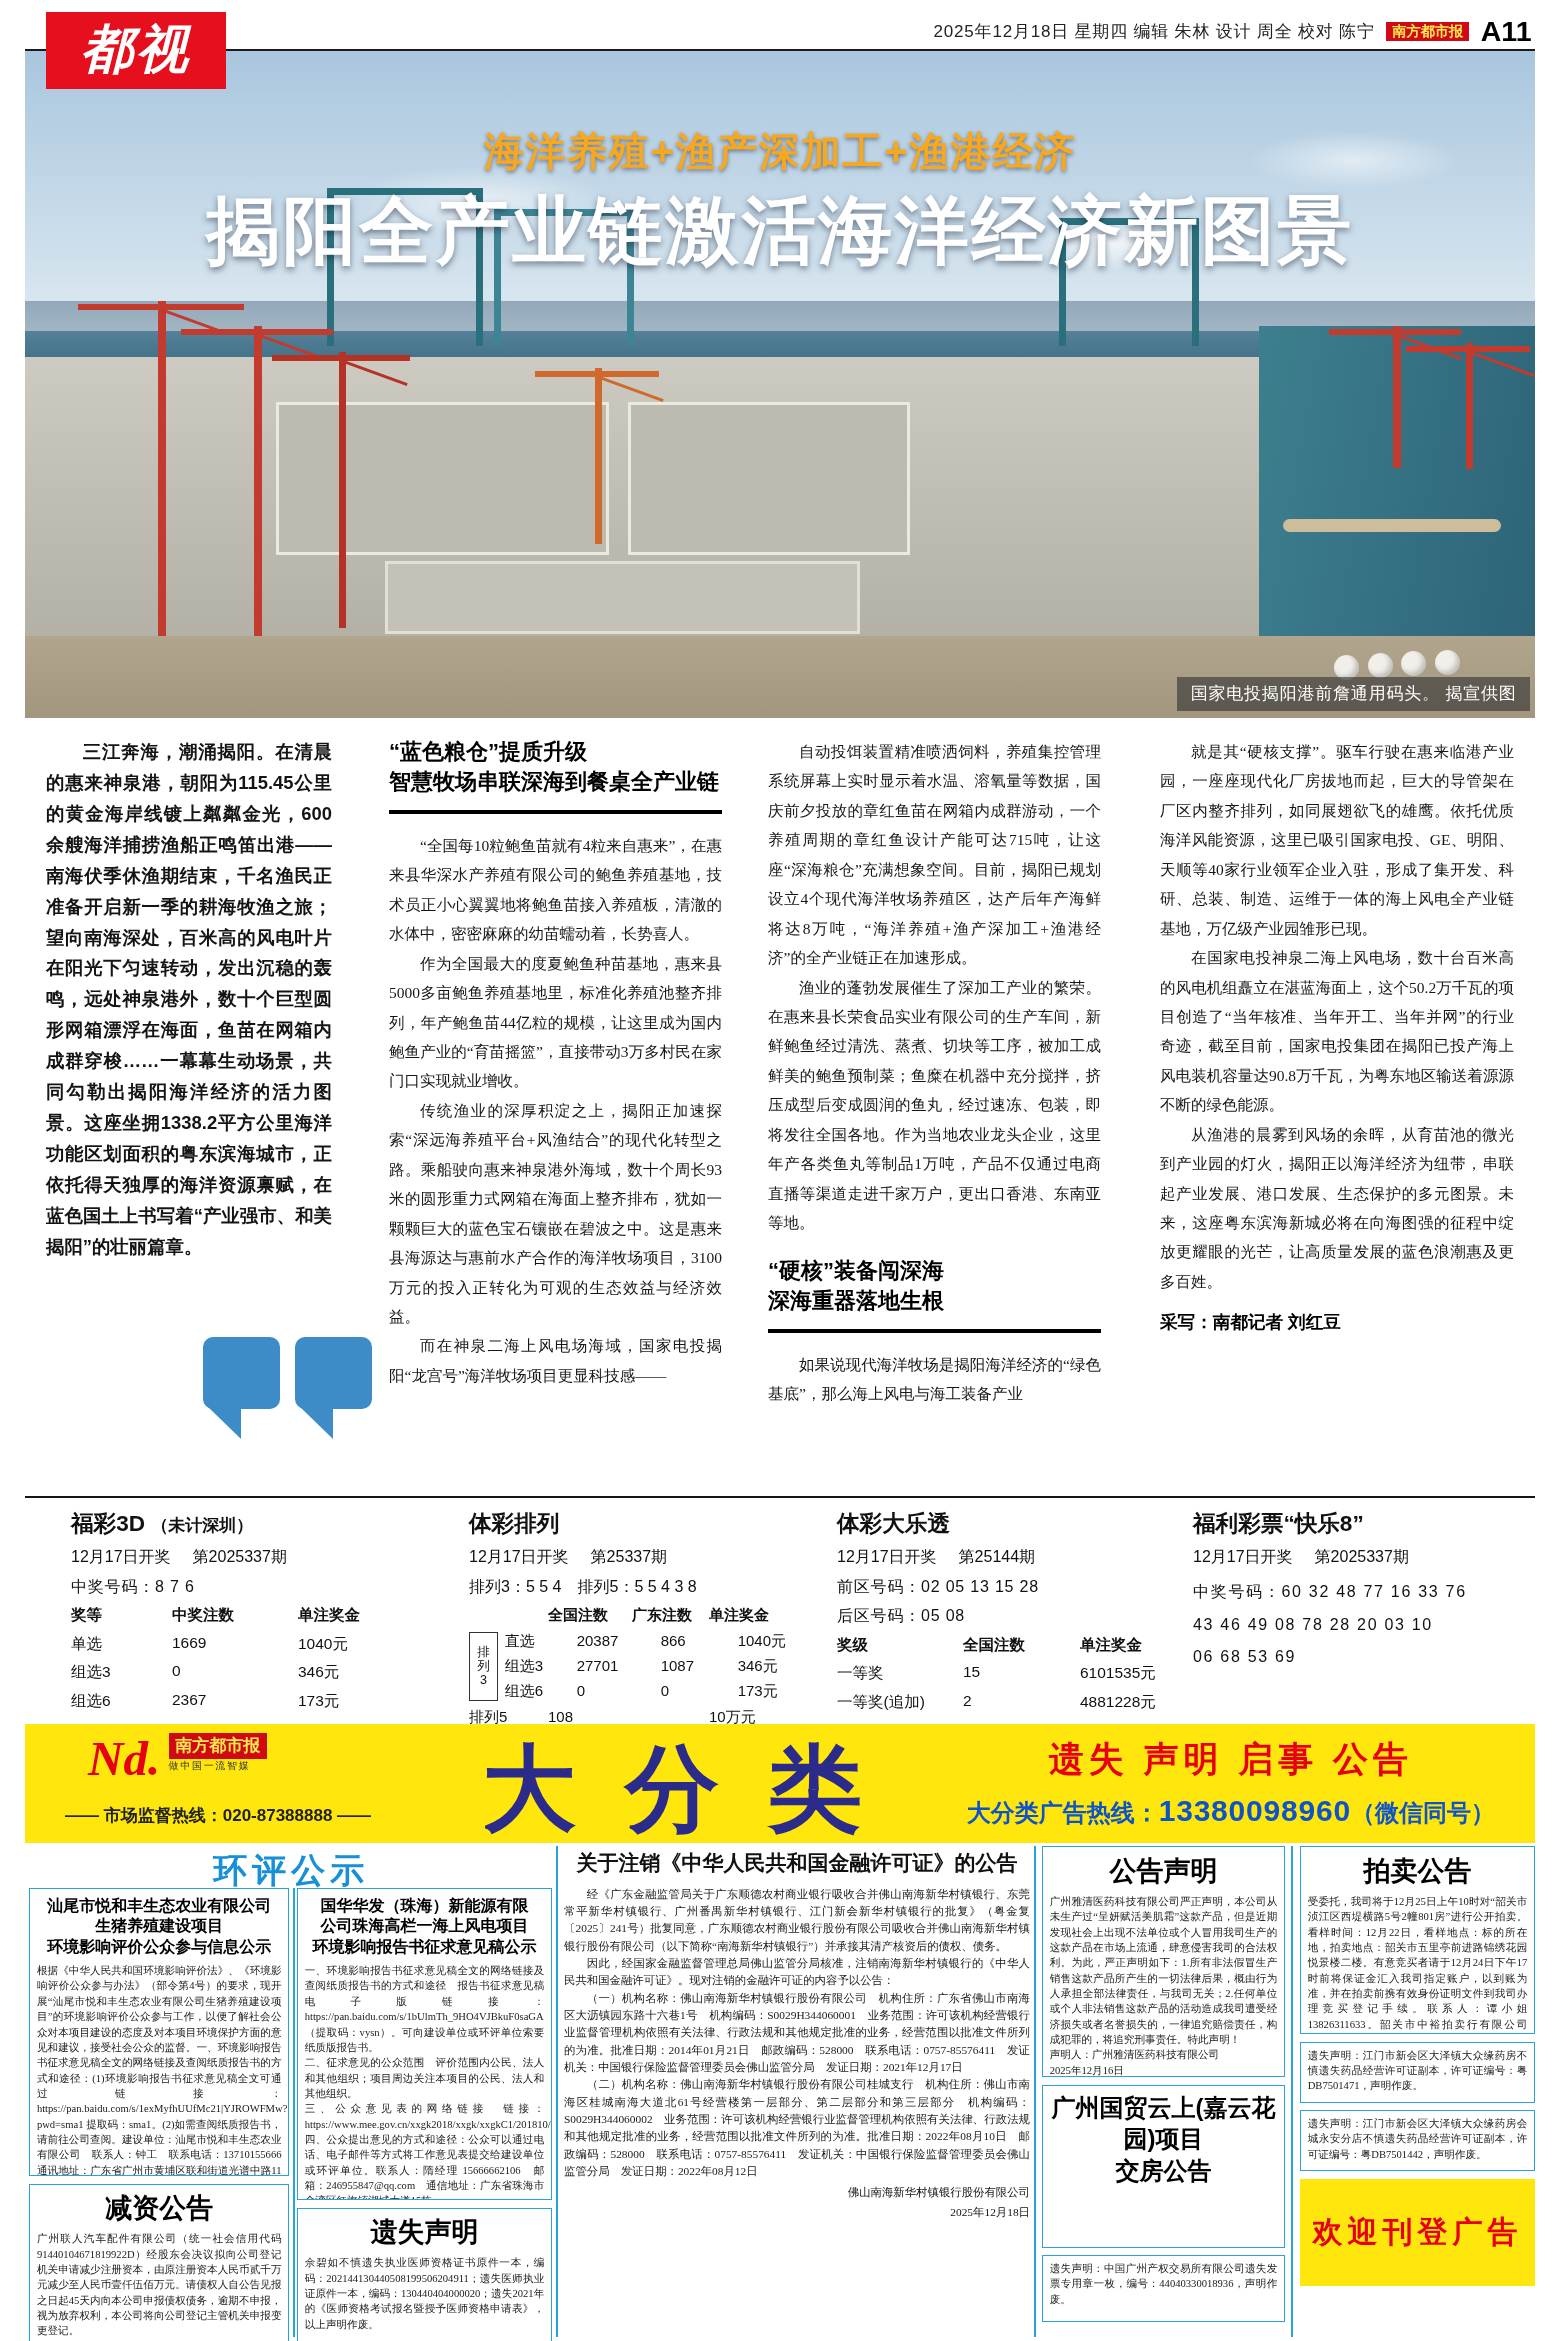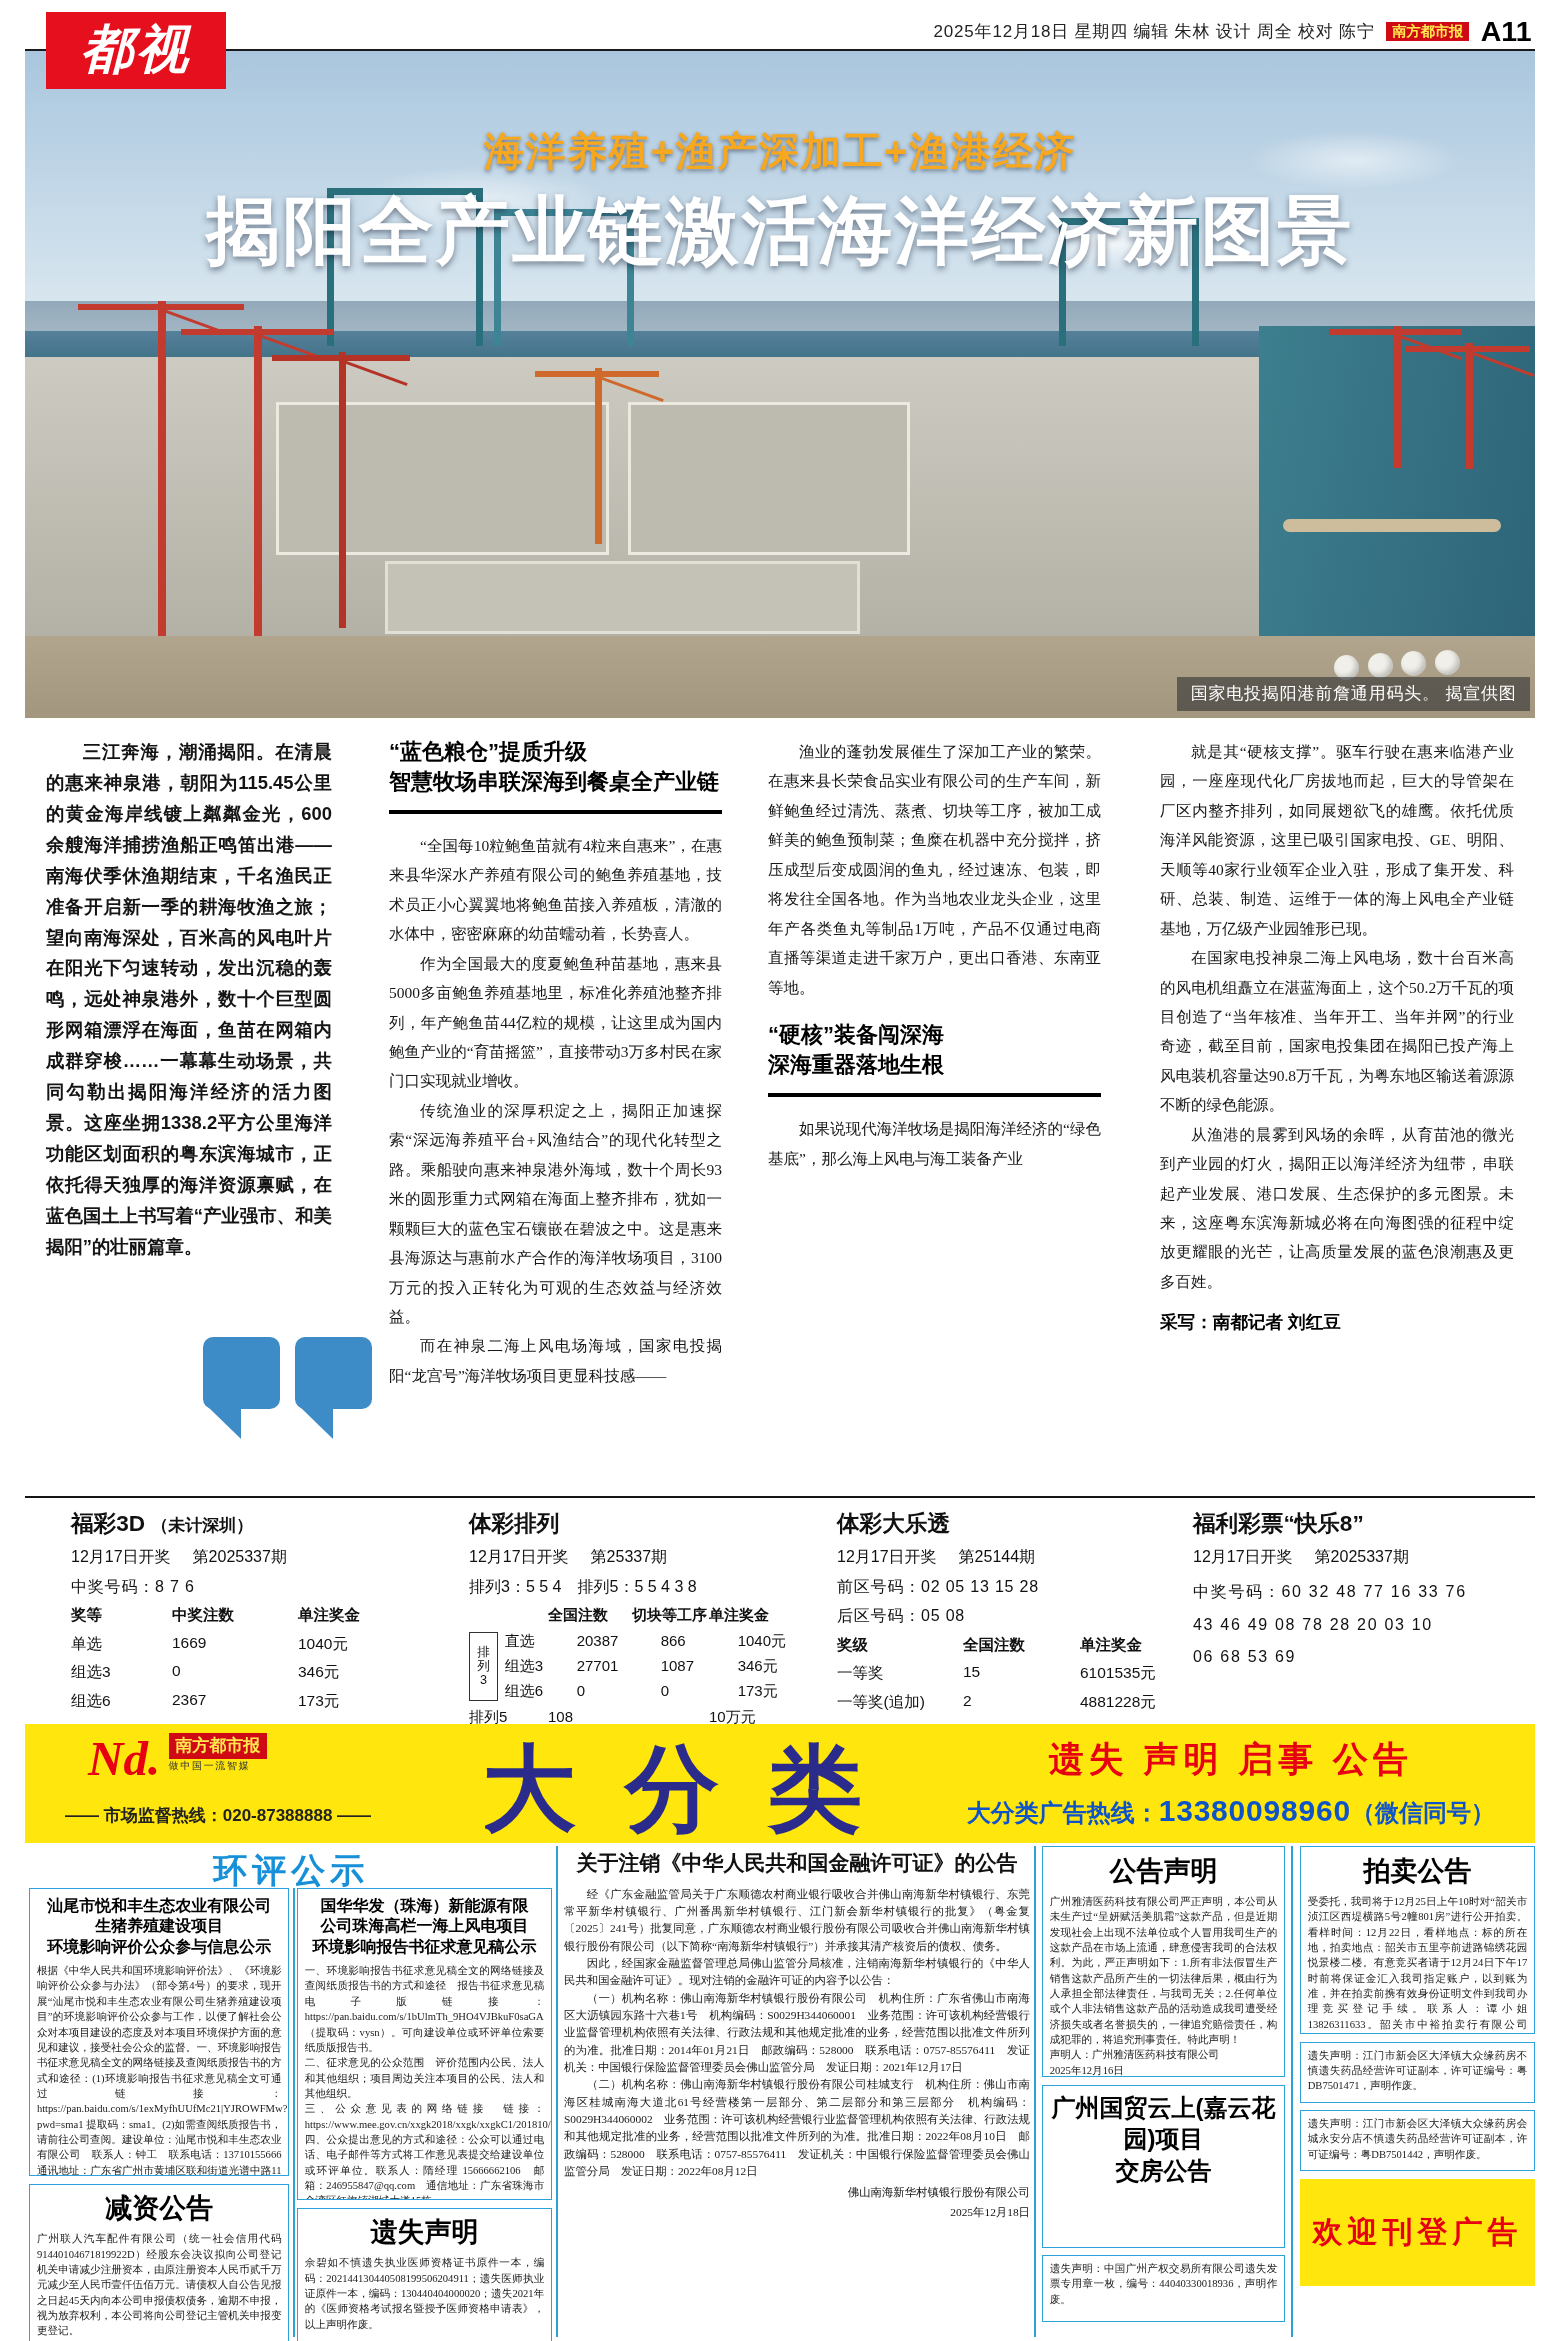--- a/index.html
+++ b/index.html
@@ -198,20 +198,21 @@
   <div class="col body" id="col2">
     <h3 class="subhead">“蓝色粮仓”提质升级</h3>
     <h3 class="subhead">智慧牧场串联深海到餐桌全产业链</h3>
     <div class="subrule"></div>
     <p>“全国每10粒鲍鱼苗就有4粒来自惠来”，在惠来县华深水产养殖有限公司的鲍鱼养殖基地，技术员正小心翼翼地将鲍鱼苗接入养殖板，清澈的水体中，密密麻麻的幼苗蠕动着，长势喜人。</p>
     <p>作为全国最大的度夏鲍鱼种苗基地，惠来县5000多亩鲍鱼养殖基地里，标准化养殖池整齐排列，年产鲍鱼苗44亿粒的规模，让这里成为国内鲍鱼产业的“育苗摇篮”，直接带动3万多村民在家门口实现就业增收。</p>
     <p>传统渔业的深厚积淀之上，揭阳正加速探索“深远海养殖平台+风渔结合”的现代化转型之路。乘船驶向惠来神泉港外海域，数十个周长93米的圆形重力式网箱在海面上整齐排布，犹如一颗颗巨大的蓝色宝石镶嵌在碧波之中。这是惠来县海源达与惠前水产合作的海洋牧场项目，3100万元的投入正转化为可观的生态效益与经济效益。</p>
     <p>而在神泉二海上风电场海域，国家电投揭阳“龙宫号”海洋牧场项目更显科技感——</p>
   </div>
   <div class="col body" id="col3">
+    <p>自动投饵装置精准喷洒饲料，养殖集控管理系统屏幕上实时显示着水温、溶氧量等数据，国庆前夕投放的章红鱼苗在网箱内成群游动，一个养殖周期的章红鱼设计产能可达715吨，让这座“深海粮仓”充满想象空间。目前，揭阳已规划设立4个现代海洋牧场养殖区，达产后年产海鲜将达8万吨，“海洋养殖+渔产深加工+渔港经济”的全产业链正在加速形成。</p>
     <p>渔业的蓬勃发展催生了深加工产业的繁荣。在惠来县长荣食品实业有限公司的生产车间，新鲜鲍鱼经过清洗、蒸煮、切块等工序，被加工成鲜美的鲍鱼预制菜；鱼糜在机器中充分搅拌，挤压成型后变成圆润的鱼丸，经过速冻、包装，即将发往全国各地。作为当地农业龙头企业，这里年产各类鱼丸等制品1万吨，产品不仅通过电商直播等渠道走进千家万户，更出口香港、东南亚等地。</p>
     <div style="height:18.4px"></div>
     <h3 class="subhead">“硬核”装备闯深海</h3>
     <h3 class="subhead">深海重器落地生根</h3>
     <div class="subrule"></div>
     <p>如果说现代海洋牧场是揭阳海洋经济的“绿色基底”，那么海上风电与海工装备产业</p>
   </div>
   <div class="col body" id="col4">
     <p>就是其“硬核支撑”。驱车行驶在惠来临港产业园，一座座现代化厂房拔地而起，巨大的导管架在厂区内整齐排列，如同展翅欲飞的雄鹰。依托优质海洋风能资源，这里已吸引国家电投、GE、明阳、天顺等40家行业领军企业入驻，形成了集开发、科研、总装、制造、运维于一体的海上风电全产业链基地，万亿级产业园雏形已现。</p>
     <p>在国家电投神泉二海上风电场，数十台百米高的风电机组矗立在湛蓝海面上，这个50.2万千瓦的项目创造了“当年核准、当年开工、当年并网”的行业奇迹，截至目前，国家电投集团在揭阳已投产海上风电装机容量达90.8万千瓦，为粤东地区输送着源源不断的绿色能源。</p>
@@ -252,21 +253,21 @@
   <div class="lot" style="left:444px;width:360px;">
     <div class="t">体彩排列</div>
     <div class="info">
         <span>12月17日开奖</span>
       <span>第25337期</span>
       </div>
     <div class="plline">排列3：5 5 4　排列5：5 5 4 3 8</div>
     <div class="ghead4">
       <span></span>
         <span>全国注数</span>
-        <span>切块等工序</span>
+        <span>广东注数</span>
         <span>单注奖金</span>
     </div>
     <div class="plwrap">
       <div class="plbox">排
 列
 3</div>
       <div class="lgrid g4" style="margin-top:0;">
         <span>直选</span>
           <span>20387</span>
           <span>866</span>

